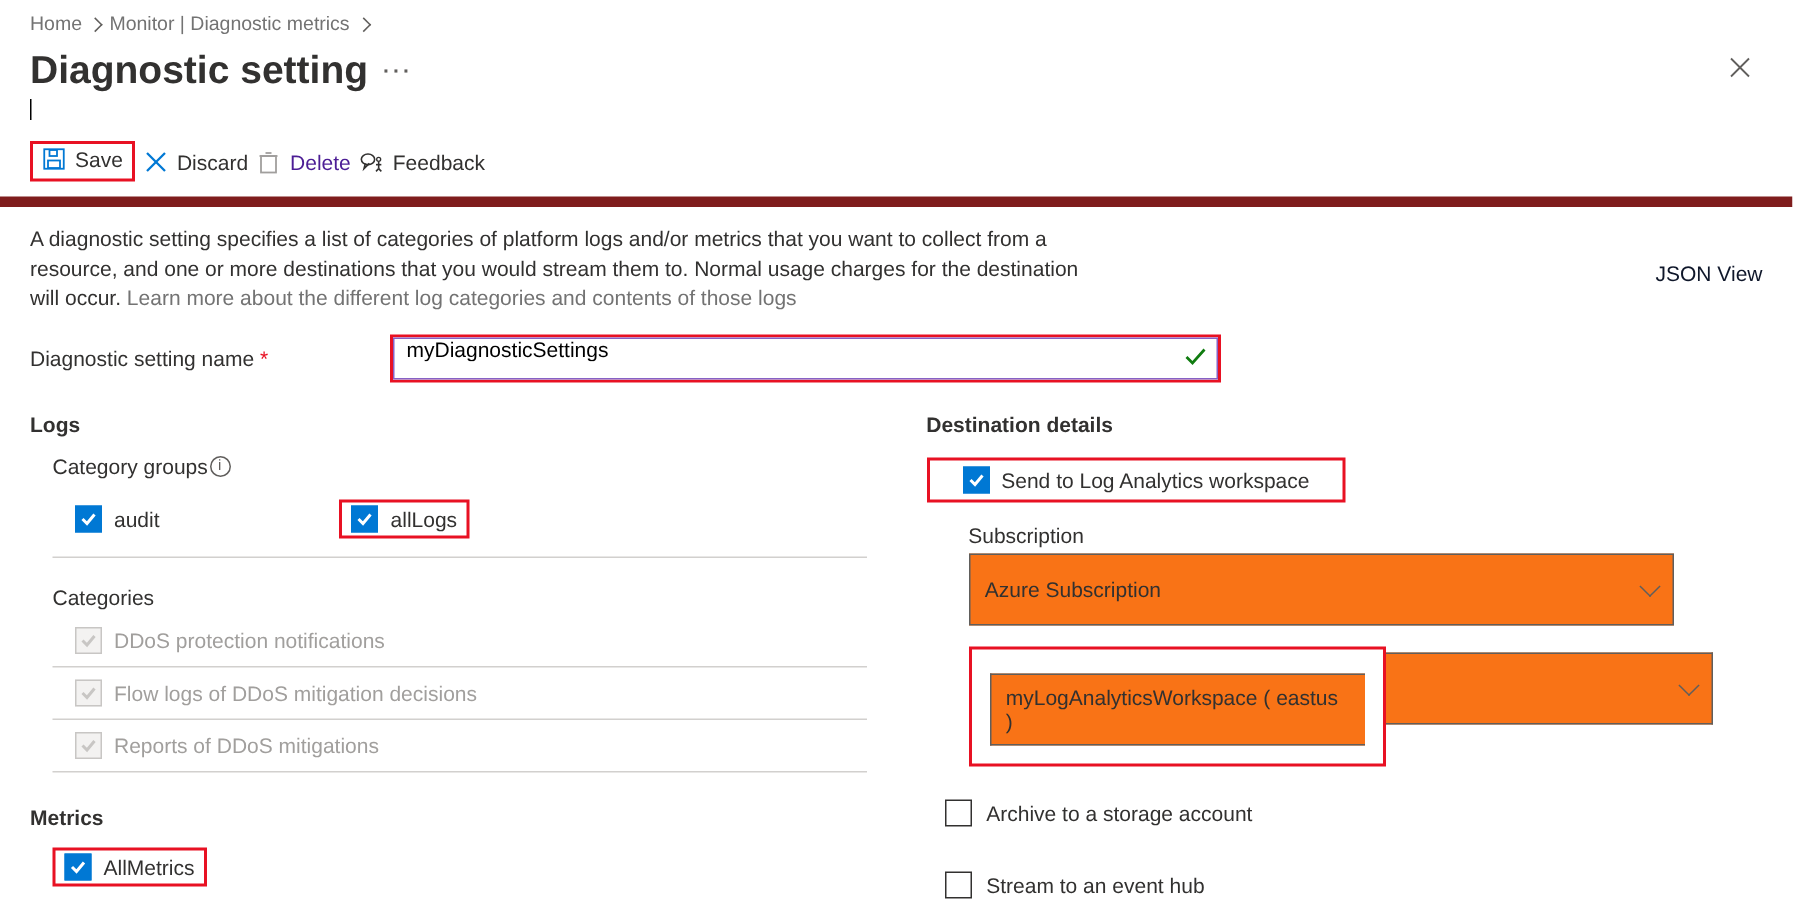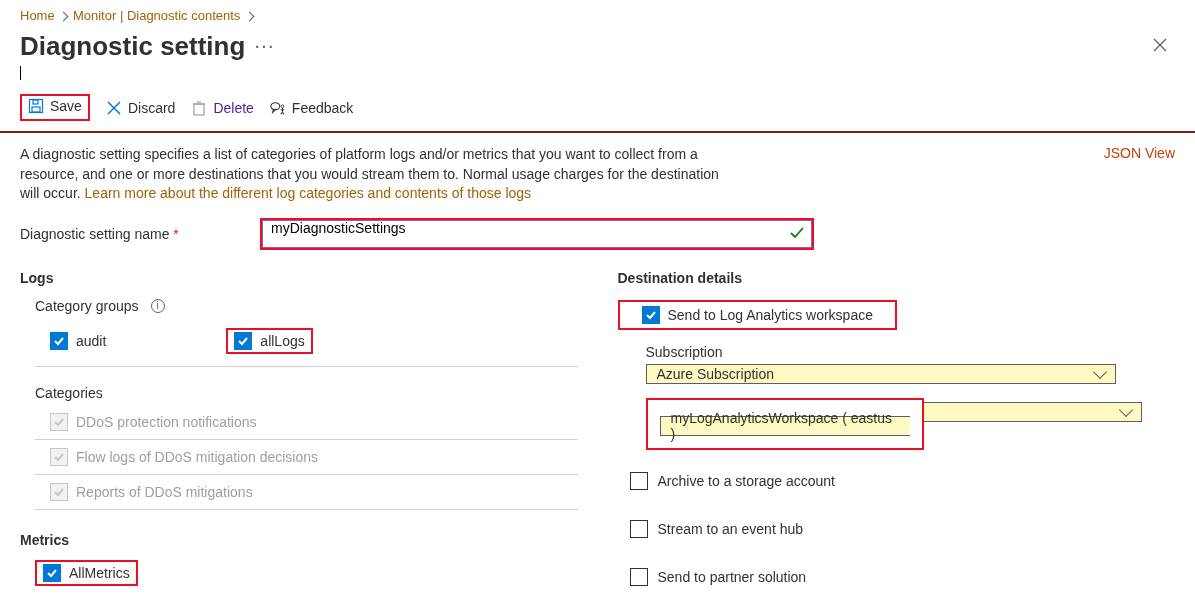--- a/index.html
+++ b/index.html
@@ -1,68 +1,68 @@
 <!DOCTYPE html>
 <html><head>
 <meta charset="utf-8">
 <style>
 * { box-sizing: border-box; margin: 0; padding: 0; font-family: "Segoe UI", Arial, sans-serif; }
 body { background: #fff; color: #323130; font-size: 14px; width: 1195px; }
-a { color: #a16207; text-decoration: none; cursor: pointer; }
+a { color: #737373; text-decoration: none; cursor: pointer; }
 .breadcrumb { padding: 8px 20px 4px; font-size: 13px; }
 .breadcrumb-sep { display: inline-block; margin: 0 2px; border: solid #605e5c; border-width: 0 1px 1px 0; padding: 3px; transform: rotate(-45deg); vertical-align: middle; }
 .header-row { display: flex; align-items: center; justify-content: space-between; padding: 4px 20px 0; }
 .title { font-size: 26px; font-weight: 600; }
 .more-dots { letter-spacing: 2px; color: #605e5c; margin-left: 10px; cursor: pointer; font-weight: bold; }
 .close-x { font-size: 18px; color: #605e5c; cursor: pointer; padding: 4px 8px; }
 .cursor-line { border-left: 1px solid #000; height: 14px; margin-left: 20px; margin-top: 4px; }
-.toolbar { display: flex; align-items: center; padding: 14px 20px 10px; border-bottom: 2px solid #7f1d1d; gap: 16px; }
+.toolbar { display: flex; align-items: center; padding: 14px 20px 10px; border-bottom: 7px solid #7f1d1d; gap: 6px; }
 .toolbar-btn { display: inline-flex; align-items: center; gap: 6px; cursor: pointer; font-size: 14px; color: #323130; }
 .toolbar-btn.disabled { color: #4c1d95; cursor: default; }
 .ticon { display: inline-flex; width: 16px; height: 16px; align-items: center; justify-content: center; }
 .red-box { border: 2px solid #e81123; padding: 2px 6px; }
 .content { padding: 12px 20px; }
 .desc-row { display: flex; justify-content: space-between; align-items: flex-start; gap: 30px; }
 .desc { max-width: 700px; line-height: 1.4; }
-.json-link { color: #c2410c; cursor: pointer; white-space: nowrap; }
+.json-link { color: #0f172a; cursor: pointer; white-space: nowrap; margin-top: 24px; }
 .field-row { display: flex; align-items: center; margin-top: 14px; }
 .field-label { width: 240px; }
 .req { color: #e81123; }
 .text-input { width: 550px; height: 28px; border: 1px solid #605e5c; padding: 0 28px 12px 8px; font-size: 14px; position: relative; }
 .input-wrap { position: relative; display: inline-block; border: 2px solid #e81123; }
 .input-wrap input { border-color: #8661c5; }
 .valid-check { position: absolute; right: 8px; top: 50%; transform: translateY(-50%); color: #107c10; font-size: 14px; }
 .columns { display: flex; margin-top: 20px; gap: 40px; }
 .col { flex: 1; }
 .section-heading { font-weight: 600; margin-bottom: 12px; }
-.sub-heading { margin: 10px 0 8px 15px; display: flex; align-items: center; gap: 12px; }
+.sub-heading { margin: 10px 0 8px 15px; display: flex; align-items: center; gap: 1px; }
 .info-icon { display: inline-flex; width: 14px; height: 14px; border: 1px solid #605e5c; border-radius: 50%; align-items: center; justify-content: center; font-size: 10px; color: #605e5c; }
 .check-row { display: flex; align-items: center; gap: 8px; padding: 8px 0 8px 0; margin-left: 30px; }
 .check-inline { display: inline-flex; align-items: center; gap: 8px; }
 .cb { width: 18px; height: 18px; border: 1px solid #323130; background: #fff; cursor: pointer; display: inline-flex; align-items: center; justify-content: center; flex-shrink: 0; }
 .cb.checked { background: #0078d4; border-color: #0078d4; color: #fff; }
 .cb.disabled { border-color: #c8c6c4; background: #f3f2f1; cursor: default; }
 .cb.disabled .tick { stroke: #c8c6c4; }
 .tick { stroke: #fff; stroke-width: 2; fill: none; }
 .groups-row { display: flex; gap: 120px; margin-left: 30px; padding: 6px 0 12px; }
 .hr { border-top: 1px solid #d2d0ce; margin: 0 0 0 15px; }
 .cat-label { margin: 18px 0 4px 15px; }
 .disabled-text { color: #a19f9d; }
 .dest-field { margin-left: 28px; margin-top: 14px; }
-.select { width: 470px; height: 20px; border: 1px solid #605e5c; display: flex; align-items: center; justify-content: space-between; padding: 0 10px; cursor: pointer; margin-top: 4px; background: #fef9c3; }
+.select { width: 470px; height: 48px; border: 1px solid #605e5c; display: flex; align-items: center; justify-content: space-between; padding: 0 10px; cursor: pointer; margin-top: 4px; background: #f97316; }
 .chev-down { width: 10px; height: 10px; border: solid #605e5c; border-width: 0 1px 1px 0; transform: rotate(45deg); margin-bottom: 4px; }
 .dest-check { display: flex; align-items: center; gap: 10px; padding: 8px 12px; margin-top: 14px; }
 </style>
 </head>
 <body>
 
 <div class="breadcrumb">
   <a>Home</a>
   <span class="breadcrumb-sep"></span>
-  <a>Monitor | Diagnostic contents</a>
+  <a>Monitor | Diagnostic metrics</a>
   <span class="breadcrumb-sep"></span>
 </div>
 
 <div class="header-row">
   <div style="display:flex;align-items:center;">
     <h1 class="title">Diagnostic setting</h1>
     <span class="more-dots">···</span>
   </div>
   <span class="close-x">
     <svg width="14" height="14" viewBox="0 0 14 14">

